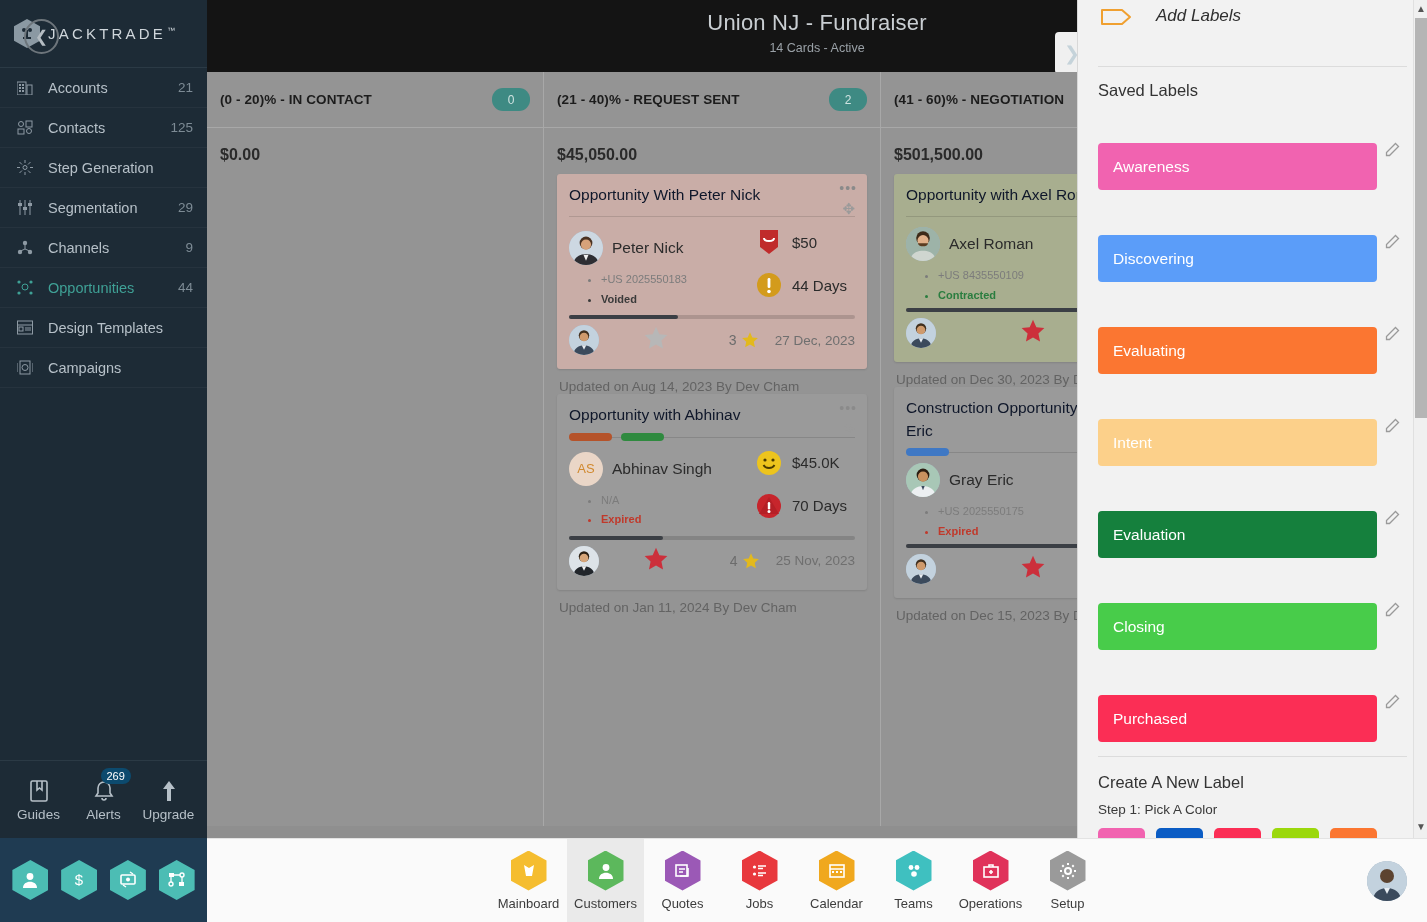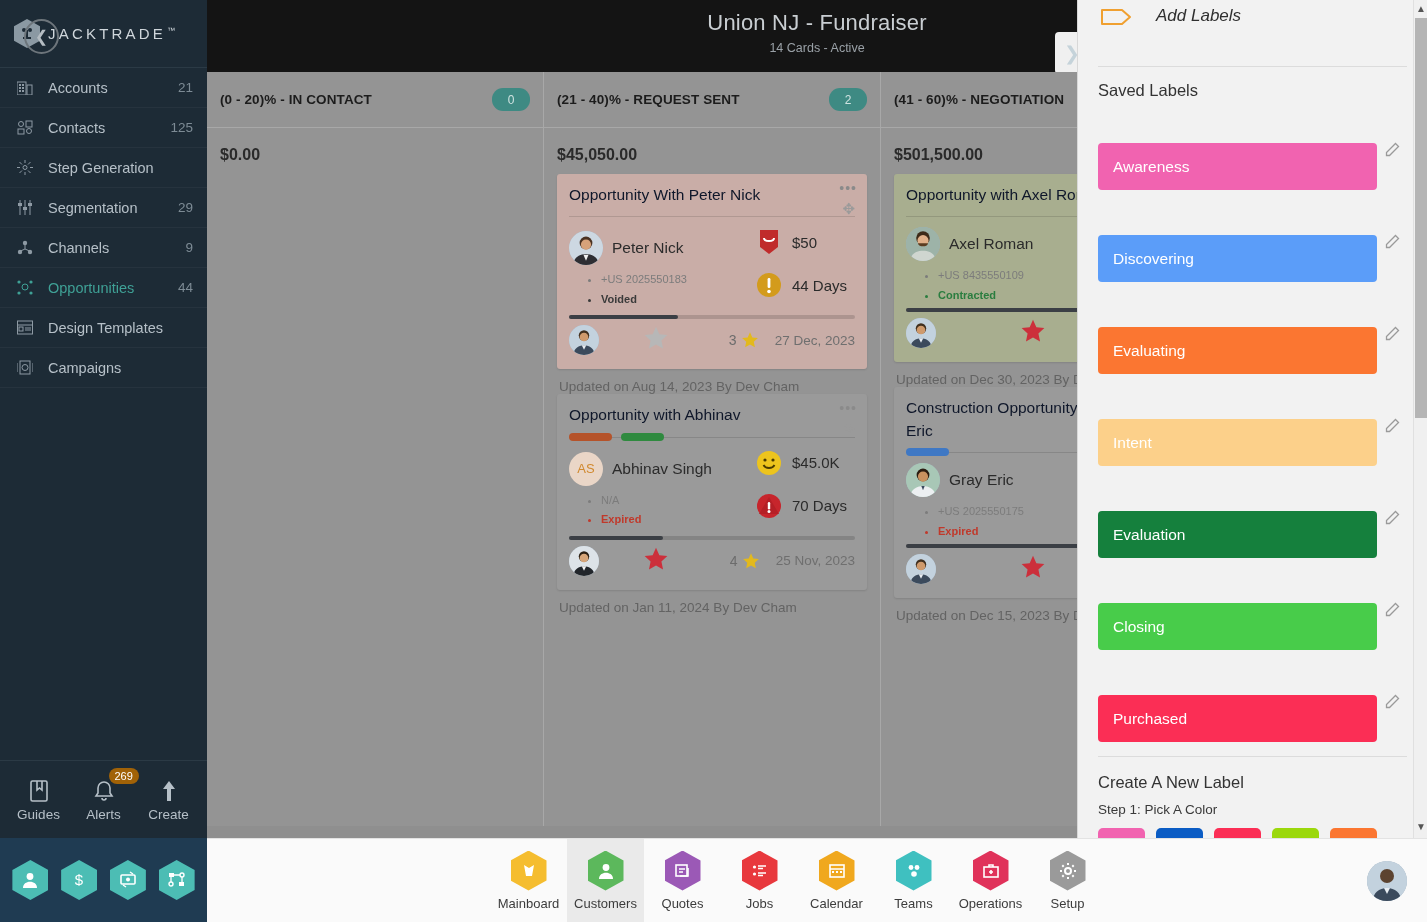--- a/index.html
+++ b/index.html
@@ -49,21 +49,21 @@
   .sidebar-tools {
     height: 78px; border-top: 1px solid #2b3a45; display: flex;
     align-items: center; justify-content: space-around; padding: 0 6px;
   }
   .tool { position: relative; display:flex; flex-direction:column; align-items:center;
           color:#b6c0c8; font-size:13.5px; cursor:pointer; width: 62px;}
   .tool .tico { width: 24px; height: 26px; display:flex; align-items:center; justify-content:center;
                 font-size: 21px; color:#b6c0c8; line-height:1;}
   .tool .tlbl { margin-top: 3px; }
   .badge-alert {
-    position:absolute; top: -10px; left: 36px; background:#a16207; color:#fff;
+    position:absolute; top: -10px; left: 28px; background:#0c4a6e; color:#fff;
     font-size: 11px; border-radius: 9px; padding: 1px 6px; line-height: 14px;
   }
   .hexrow {
     position: absolute; left: 0; top: 838px; width: 207px; height: 84px;
     background: #1f3b52; display: flex; align-items: center; justify-content: space-around;
     padding: 0 6px;
   }
   .hexbtn {
     width: 36px; height: 40px; background: #4cbdb4;
     clip-path: polygon(50% 0%, 100% 25%, 100% 75%, 50% 100%, 0% 75%, 0% 25%);
@@ -356,21 +356,21 @@
             </svg>
           </span>
           <span class="tlbl">Alerts</span>
         </div>
         <div class="tool">
           <span class="tico">
             <svg width="20" height="22" viewBox="0 0 20 22">
               <path d="M10 1l6 8h-4v12H8V9H4z" fill="currentColor"></path>
             </svg>
           </span>
-          <span class="tlbl">Create</span>
+          <span class="tlbl">Upgrade</span>
         </div>
       </div>
   </div>
   <div class="hexrow" id="hexrow">
       <div class="hexbtn">
         <svg width="18" height="18" viewBox="0 0 18 18">
           <circle cx="9" cy="5.5" r="3.4" fill="#fff"></circle>
           <path d="M2 17c0-4 3.2-6.2 7-6.2S16 13 16 17z" fill="#fff"></path>
         </svg>
       </div>

